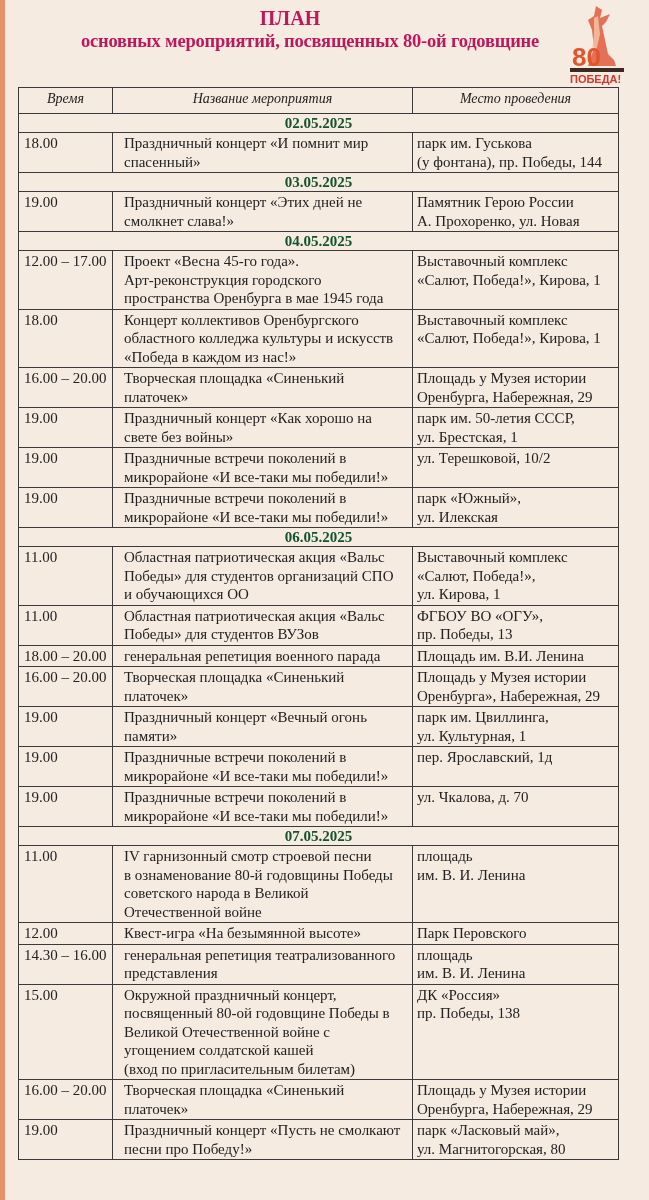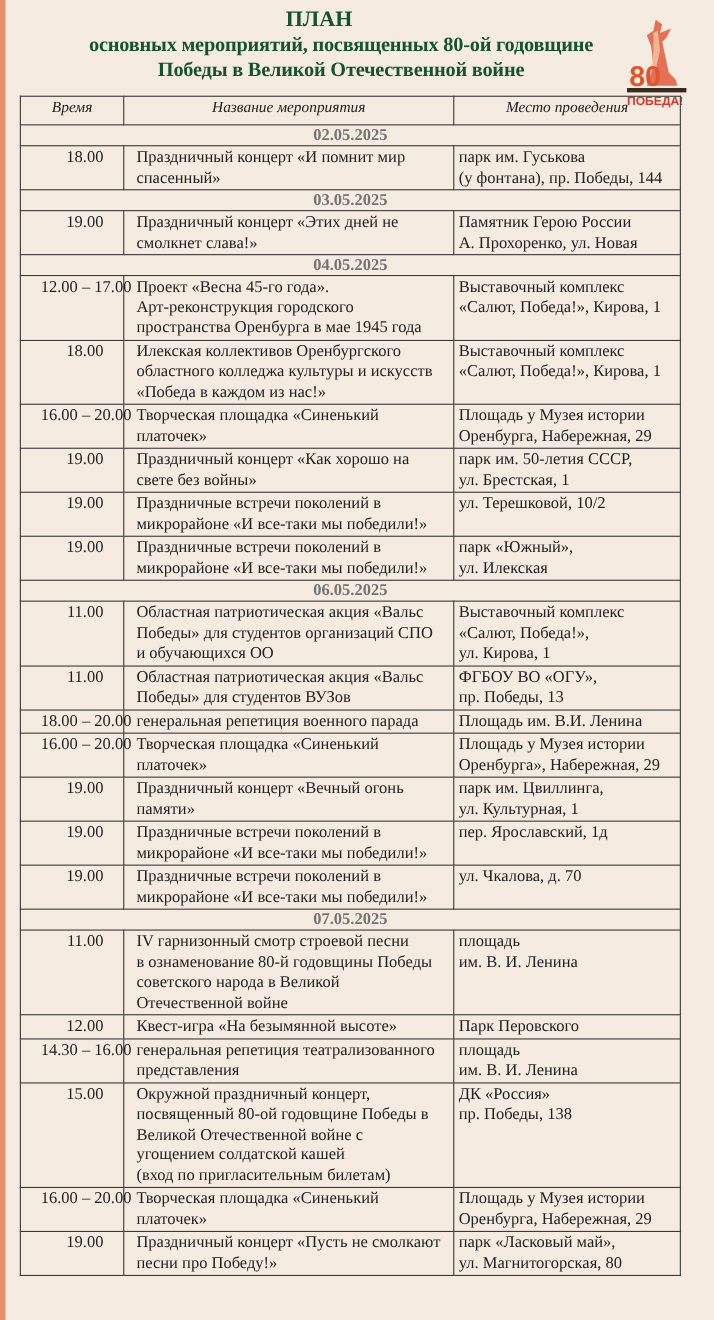--- a/index.html
+++ b/index.html
@@ -9,61 +9,60 @@
     font-family: "Liberation Serif", serif;
     color: #222;
     position: relative;
   }
   .left-strip {
     position: absolute; left: 0; top: 0; width: 5px; height: 1200px;
     background: #e8926a;
   }
   .header {
     position: absolute; left: 0; top: 6px; width: 580px;
-    text-align: center; color: #14532d; font-weight: bold;
+    text-align: center; color: #be185d; font-weight: bold;
   }
   .header .t1 { font-size: 20px; line-height: 24px; }
   .header .t2 { font-size: 18.5px; line-height: 23px; letter-spacing: -0.2px; padding-left: 40px; }
   .logo {
-    position: absolute; left: 566px; top: 16px; width: 62px; height: 82px;
+    position: absolute; left: 566px; top: 4px; width: 62px; height: 82px;
   }
   table {
     position: absolute; left: 18px; top: 87px;
     width: 600px; border-collapse: collapse; table-layout: fixed;
     font-size: 15px; line-height: 18.5px;
   }
   col.c1 { width: 94px; }
   col.c2 { width: 300px; }
   col.c3 { width: 206px; }
   td, th {
     border: 1.5px solid #3a3a3a; vertical-align: top;
     padding: 1px 4px 1px 4px;
   }
   th {
     font-style: italic; font-weight: normal; font-size: 14px;
     text-align: center; height: 21px; padding: 2px 4px;
   }
-  td.time { text-align: right; white-space: nowrap; padding: 1px 18px; }
+  td.time { text-align: left; white-space: nowrap; padding: 1px 5px; }
   td.name { text-align: left; padding-left: 11px; }
   td.place { text-align: left; }
   td.date {
-    text-align: center; color: #737373; font-weight: bold;
+    text-align: center; color: #14532d; font-weight: bold;
     font-size: 15px; padding: 0 4px; height: 18px; line-height: 18px;
   }
   .name span, .place span { display: block; }
 </style>
 </head>
 <body>
 
 <div class="left-strip"></div>
 
 <div class="header">
   <div class="t1">ПЛАН</div>
   <div class="t2">основных мероприятий, посвященных 80-ой годовщине</div>
-  <div class="t2">Победы в Великой Отечественной войне</div>
 </div>
 
 <div class="logo">
   <svg width="62" height="82" viewBox="0 0 62 82">
     <path d="M30 2 L36 6 L34 14 L44 10 L40 18 L36 22 L42 50 L48 56 L50 62 L22 62 L28 44 L26 26 L22 16 L28 12 Z" fill="#e05a3c" opacity="0.85"></path>
     <path d="M28 14 L32 12 L34 30 L30 48 L26 46 L28 30 Z" fill="#f3c8a8" opacity="0.8"></path>
     <text x="6" y="62" font-family="Liberation Sans, sans-serif" font-size="26" font-weight="bold" fill="#e0552c">80</text>
     <rect x="4" y="64" width="54" height="4" fill="#3a2a22"></rect>
     <text x="4" y="79" font-family="Liberation Sans, sans-serif" font-size="11" font-weight="bold" fill="#d2382c">ПОБЕДА!</text>
   </svg>
@@ -122,21 +121,21 @@
           <span>пространства Оренбурга в мае 1945 года</span>
         </td>
         <td class="place">
           <span>Выставочный комплекс</span>
           <span>«Салют, Победа!», Кирова, 1</span>
         </td>
       </tr>
       <tr>
         <td class="time">18.00</td>
         <td class="name">
-          <span>Илекская коллективов Оренбургского</span>
+          <span>Концерт коллективов Оренбургского</span>
           <span>областного колледжа культуры и искусств</span>
           <span>«Победа в каждом из нас!»</span>
         </td>
         <td class="place">
           <span>Выставочный комплекс</span>
           <span>«Салют, Победа!», Кирова, 1</span>
         </td>
       </tr>
       <tr>
         <td class="time">16.00 – 20.00</td>

